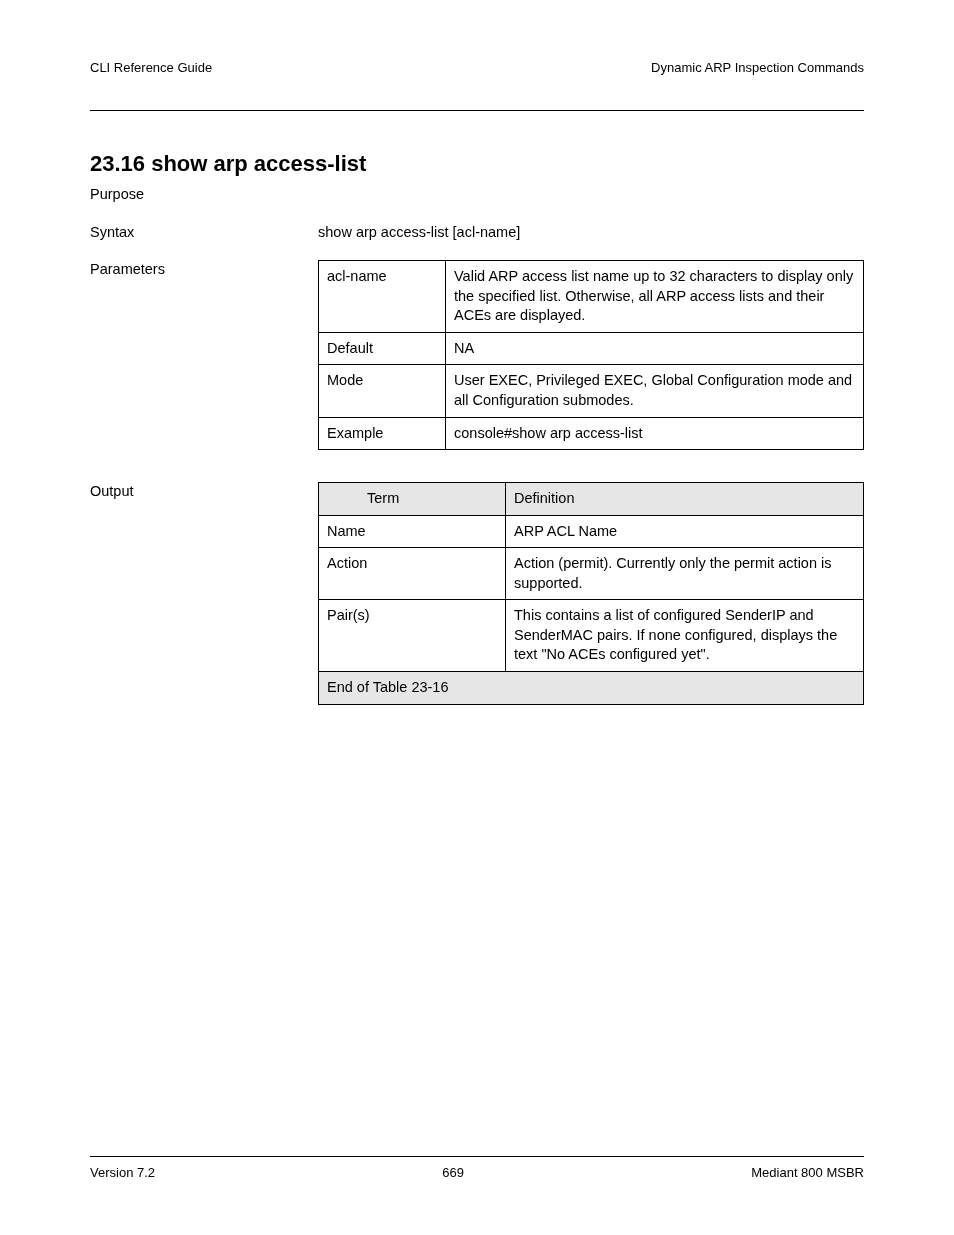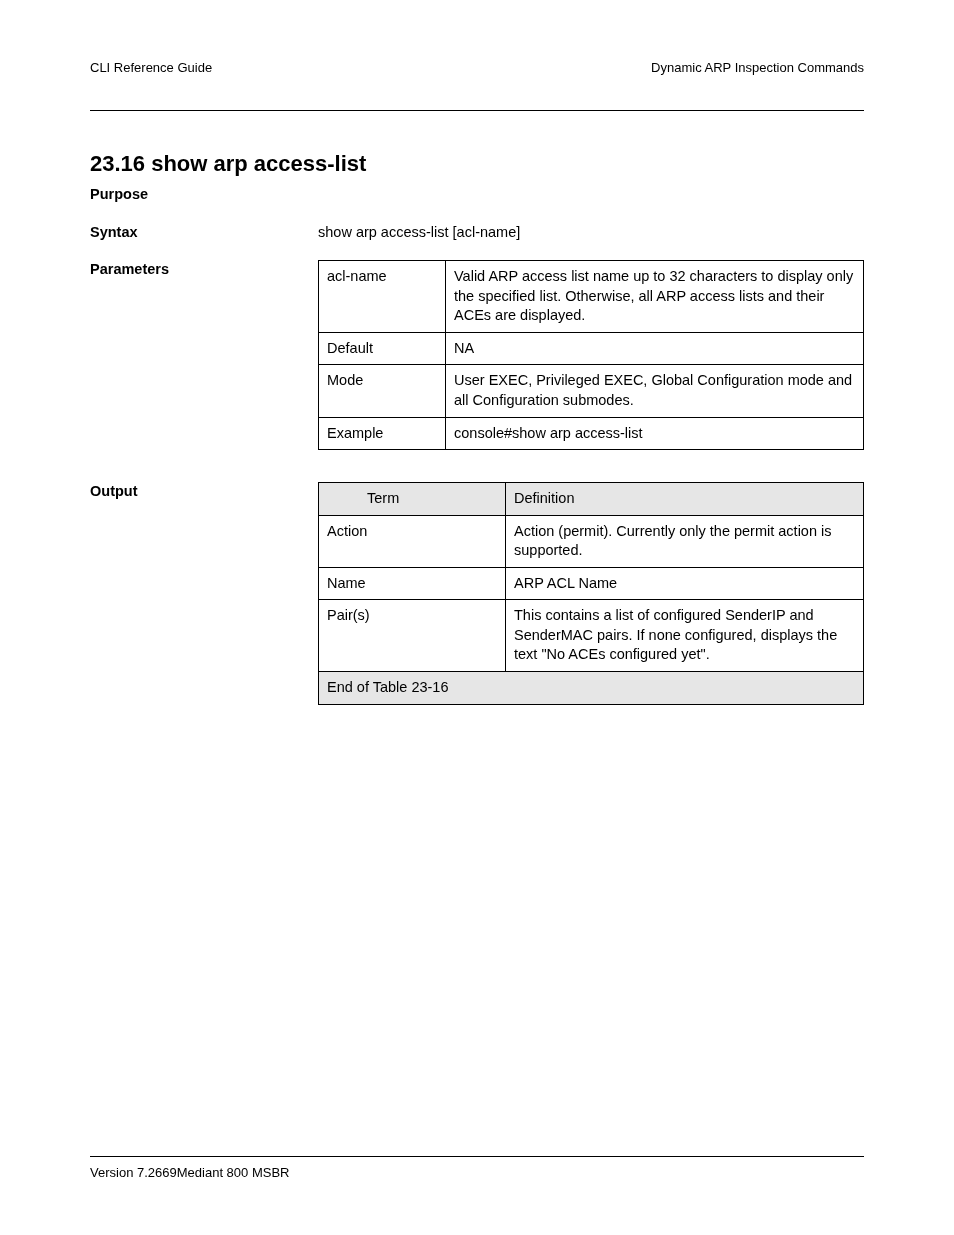--- a/index.html
+++ b/index.html
@@ -42,21 +42,21 @@
   .row {
     display: flex;
     margin: 2px 0;
   }
   .left-col {
     width: 228px;
     flex: none;
     font-size: 14.5px;
     line-height: 1.35;
   }
-  .left-col.bold { font-weight: bold; }
+  .left-col.bold { font-weight: normal; }
   .right-col {
     flex: 1;
     font-size: 14.5px;
     line-height: 1.35;
   }
   .spacer { height: 14px; }
   table {
     border-collapse: collapse;
     width: 100%;
     font-size: 14.5px;
@@ -76,21 +76,21 @@
     left: 90px;
     right: 90px;
     bottom: 55px;
   }
   .footer-line {
     border-top: 1px solid #000;
     margin-bottom: 8px;
   }
   .footer-row {
     display: flex;
-    justify-content: flex-start;
+    justify-content: space-between;
     font-size: 13px;
   }
 </style>
 </head>
 <body>
 
 <div class="page">
 
   <div class="header-row">
     <div>CLI Reference Guide</div>
@@ -147,26 +147,26 @@
     <div class="row">
       <div class="left-col bold">Output</div>
       <div class="right-col">
         <table>
           <tbody>
               <tr>
             <th class="t2-c1 shaded">Term</th>
             <th class="shaded">Definition</th>
           </tr>
           <tr>
+            <td>Name</td>
+            <td>ARP ACL Name</td>
+          </tr>
+          <tr>
             <td>Action</td>
             <td>Action (permit). Currently only the  permit action is supported.</td>
-          </tr>
-          <tr>
-            <td>Name</td>
-            <td>ARP ACL Name</td>
           </tr>
           <tr>
             <td>Pair(s)</td>
             <td>This contains a list of configured SenderIP and SenderMAC pairs. If none configured, displays the text "No ACEs configured yet".</td>
           </tr>
           <tr>
             <td colspan="2" class="shaded" style="text-align:left;">End of Table 23-16</td>
           </tr>
         </tbody>
           </table>

